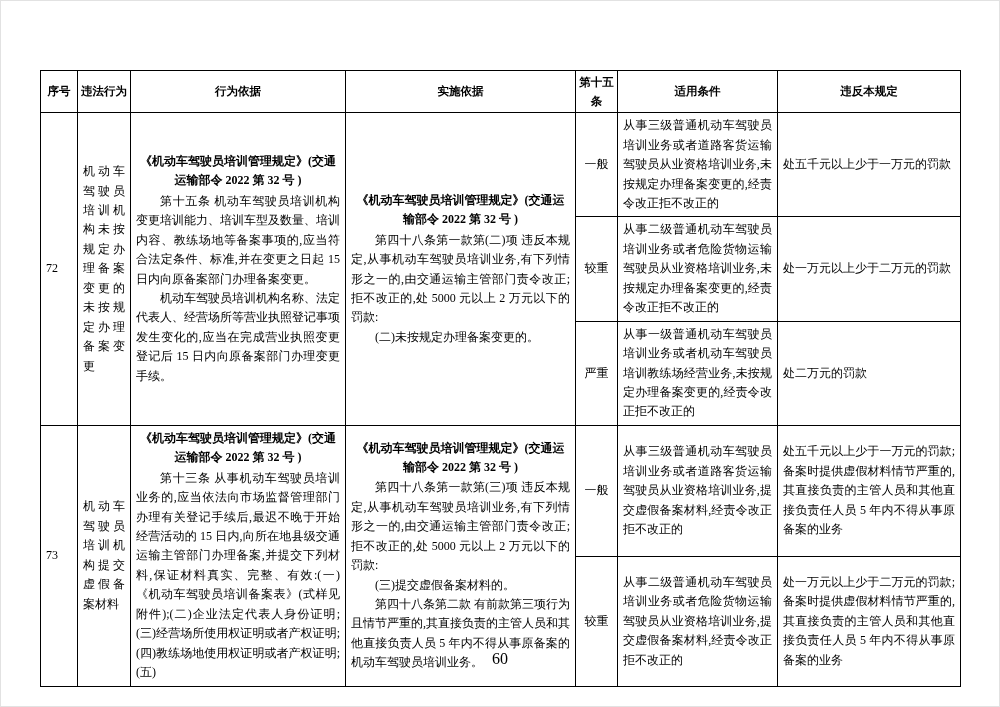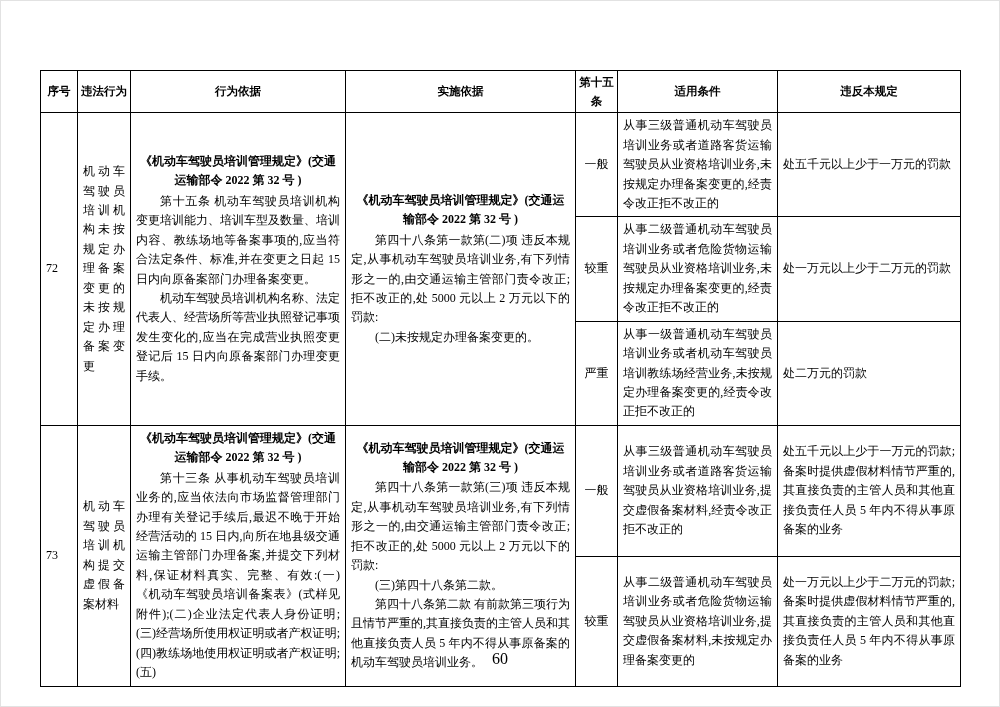--- a/index.html
+++ b/index.html
@@ -111,30 +111,30 @@
       <tr style="height:112px">
         <td class="cell-index" rowspan="2">73</td>
         <td class="cell-violation" rowspan="2">机动车驾驶员培训机构提交虚假备案材料</td>
         <td class="basis-cell" rowspan="2">
           <div class="basis-title">《机动车驾驶员培训管理规定》(交通运输部令 2022 第 32 号 )</div>
           <p class="para"><b>第十三条</b><span> 从事机动车驾驶员培训业务的,应当依法向市场监督管理部门办理有关登记手续后,最迟不晚于开始经营活动的 15 日内,向所在地县级交通运输主管部门办理备案,并提交下列材料,保证材料真实、完整、有效:(一)《机动车驾驶员培训备案表》(式样见附件);(二)企业法定代表人身份证明;(三)经营场所使用权证明或者产权证明;(四)教练场地使用权证明或者产权证明;(五)</span></p>
         </td>
         <td class="basis-cell" rowspan="2">
           <div class="basis-title">《机动车驾驶员培训管理规定》(交通运输部令 2022 第 32 号 )</div>
           <p class="para"><b>第四十八条第一款第(三)项</b><span> 违反本规定,从事机动车驾驶员培训业务,有下列情形之一的,由交通运输主管部门责令改正;拒不改正的,处 5000 元以上 2 万元以下的罚款:</span></p>
-          <p class="para"><b></b><span>(三)第四十八条第二款。</span></p>
+          <p class="para"><b></b><span>(三)提交虚假备案材料的。</span></p>
           <p class="para"><b>第四十八条第二款</b><span> 有前款第三项行为且情节严重的,其直接负责的主管人员和其他直接负责人员 5 年内不得从事原备案的机动车驾驶员培训业务。</span></p>
         </td>
         <td class="cell-level">一般</td>
         <td class="cell-cond">从事三级普通机动车驾驶员培训业务或者道路客货运输驾驶员从业资格培训业务,提交虚假备案材料,经责令改正拒不改正的</td>
         <td class="cell-std">处五千元以上少于一万元的罚款;备案时提供虚假材料情节严重的,其直接负责的主管人员和其他直接负责任人员 5 年内不得从事原备案的业务</td>
       </tr>
       <tr style="height:110px">
         <td class="cell-level">较重</td>
-        <td class="cell-cond">从事二级普通机动车驾驶员培训业务或者危险货物运输驾驶员从业资格培训业务,提交虚假备案材料,未按规定办理备案变更的</td>
+        <td class="cell-cond">从事二级普通机动车驾驶员培训业务或者危险货物运输驾驶员从业资格培训业务,提交虚假备案材料,经责令改正拒不改正的</td>
         <td class="cell-std">处一万元以上少于二万元的罚款;备案时提供虚假材料情节严重的,其直接负责的主管人员和其他直接负责任人员 5 年内不得从事原备案的业务</td>
       </tr>
     </tbody>
   </table>
 
   <div class="page-number">60</div>
 
 </div>
 
 </body></html>

